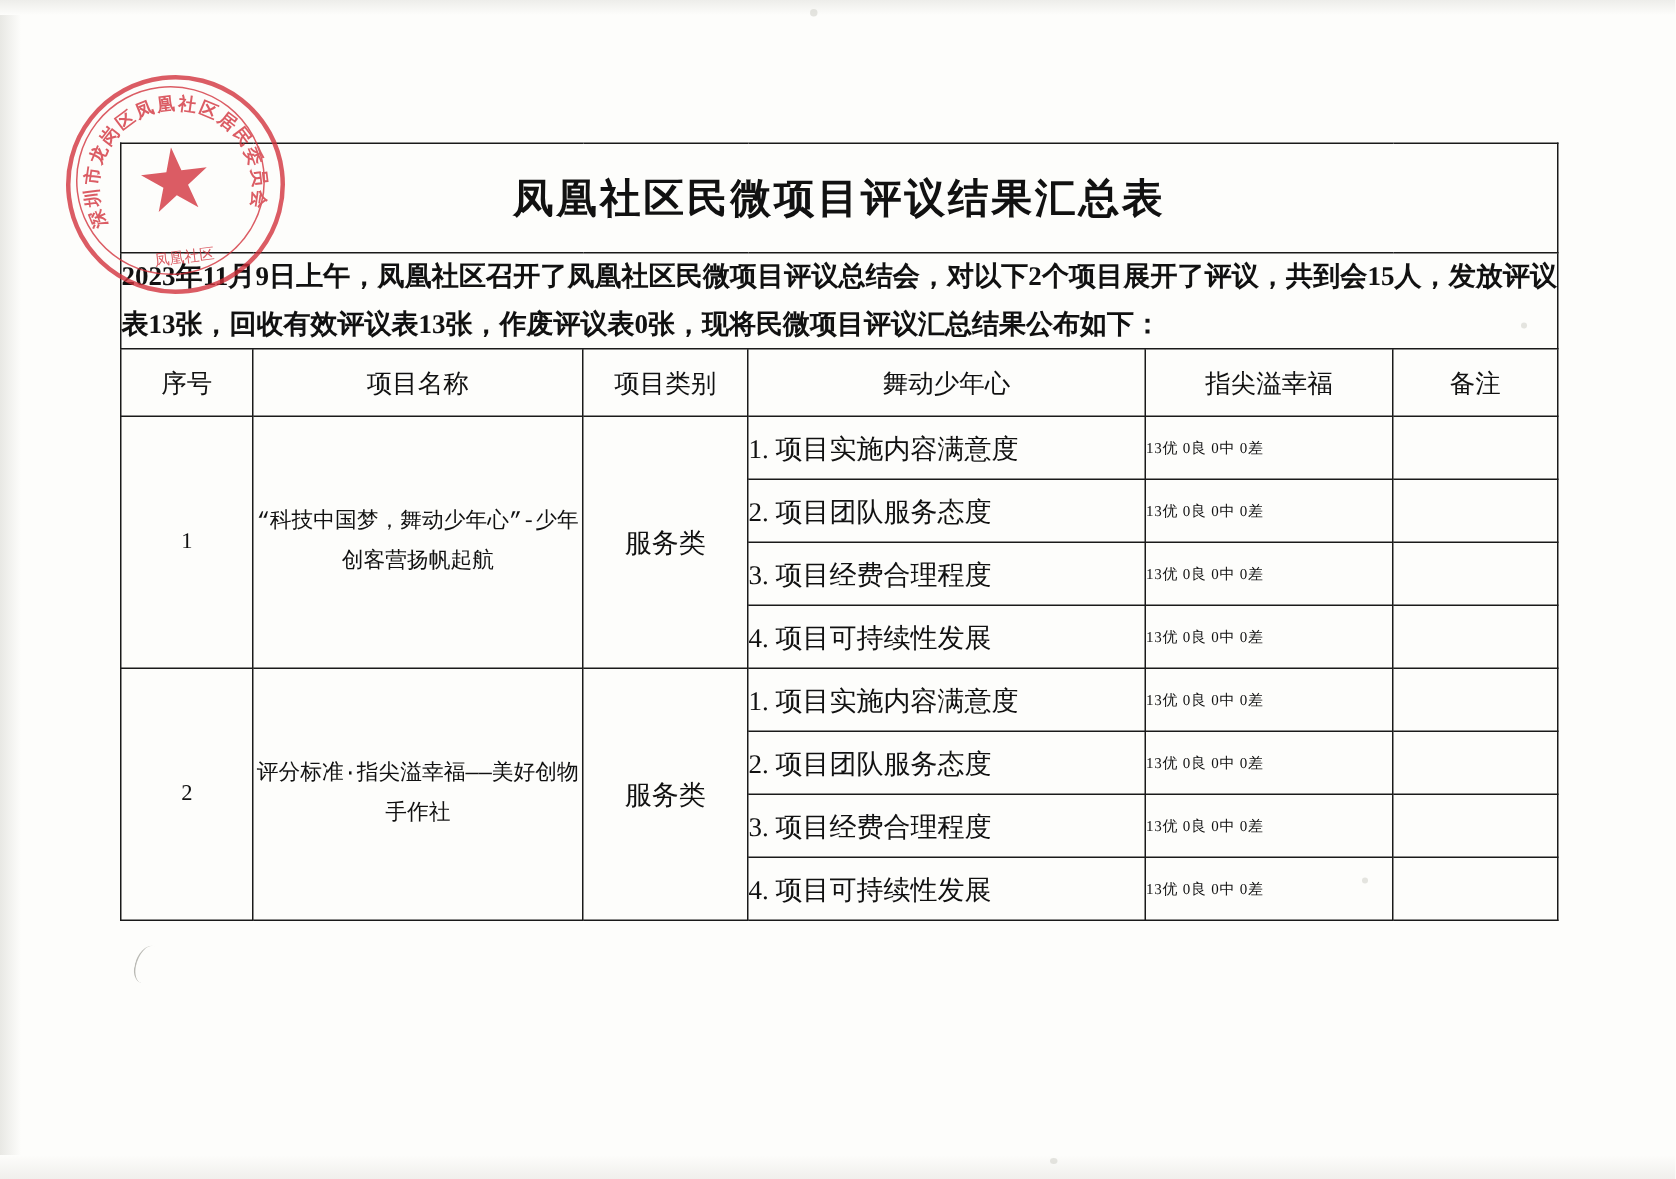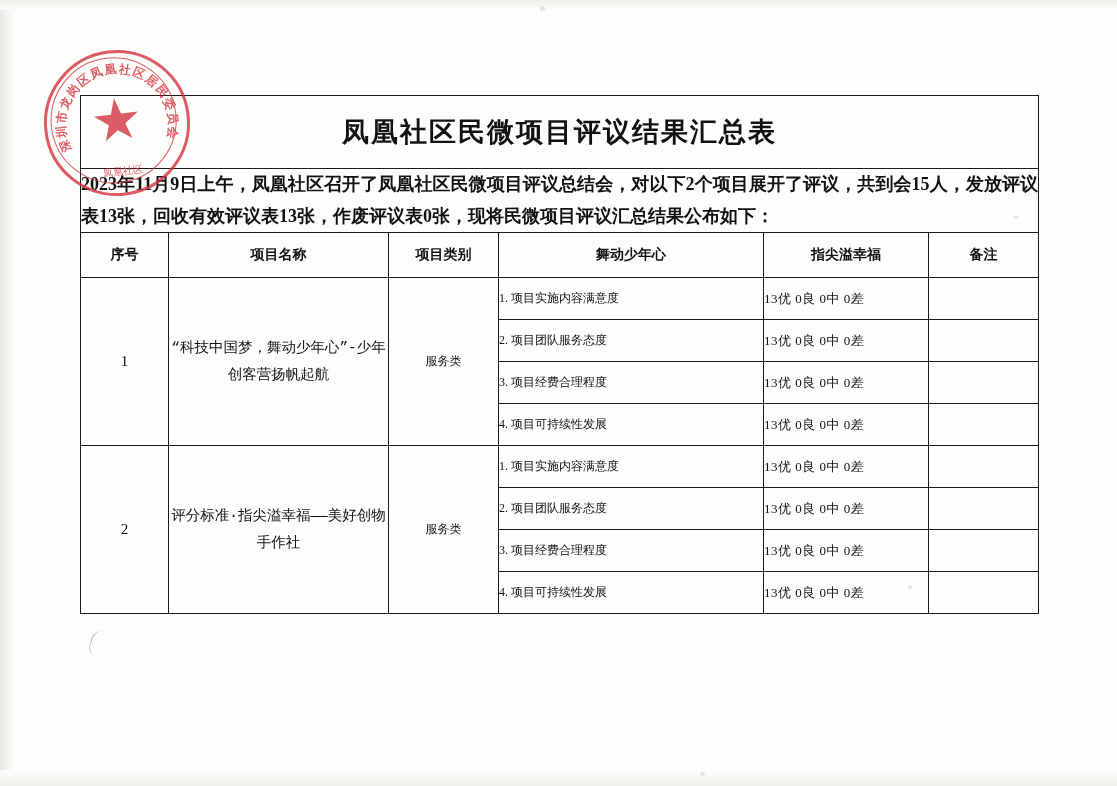--- a/index.html
+++ b/index.html
@@ -131,44 +131,44 @@
     font-size: 18px;
     line-height: 1.75;
     font-weight: bold;
     text-align: justify;
     font-family: "Liberation Serif", "DejaVu Serif", serif;
     border-radius: 12px;
   }
   .hdr {
     height: 44px;
     text-align: center;
-    font-size: 14px;
-    font-weight: bold;
+    font-size: 17px;
+    font-weight: normal;
   }
   .cell {
     height: 41px;
-    font-size: 12px;
+    font-size: 18px;
   }
   .c-center {
     text-align: center;
   }
   .c-left {
     text-align: left;
     padding-left: 10px;
   }
   .c-name {
     text-align: center;
     padding: 4px 14px;
     line-height: 1.85;
     font-size: 14.5px;
     font-family: Liberation Mono, monospace;
   }
   .c-score {
     padding-left: 14px;
-    font-size: 13px;
+    font-size: 10px;
     letter-spacing: 0.5px;
     margin-left: 18px;
   }
   .c-idx {
     font-size: 15px;
   }
   
   .speck {
     position: absolute;
     background: #cfcfc9;

